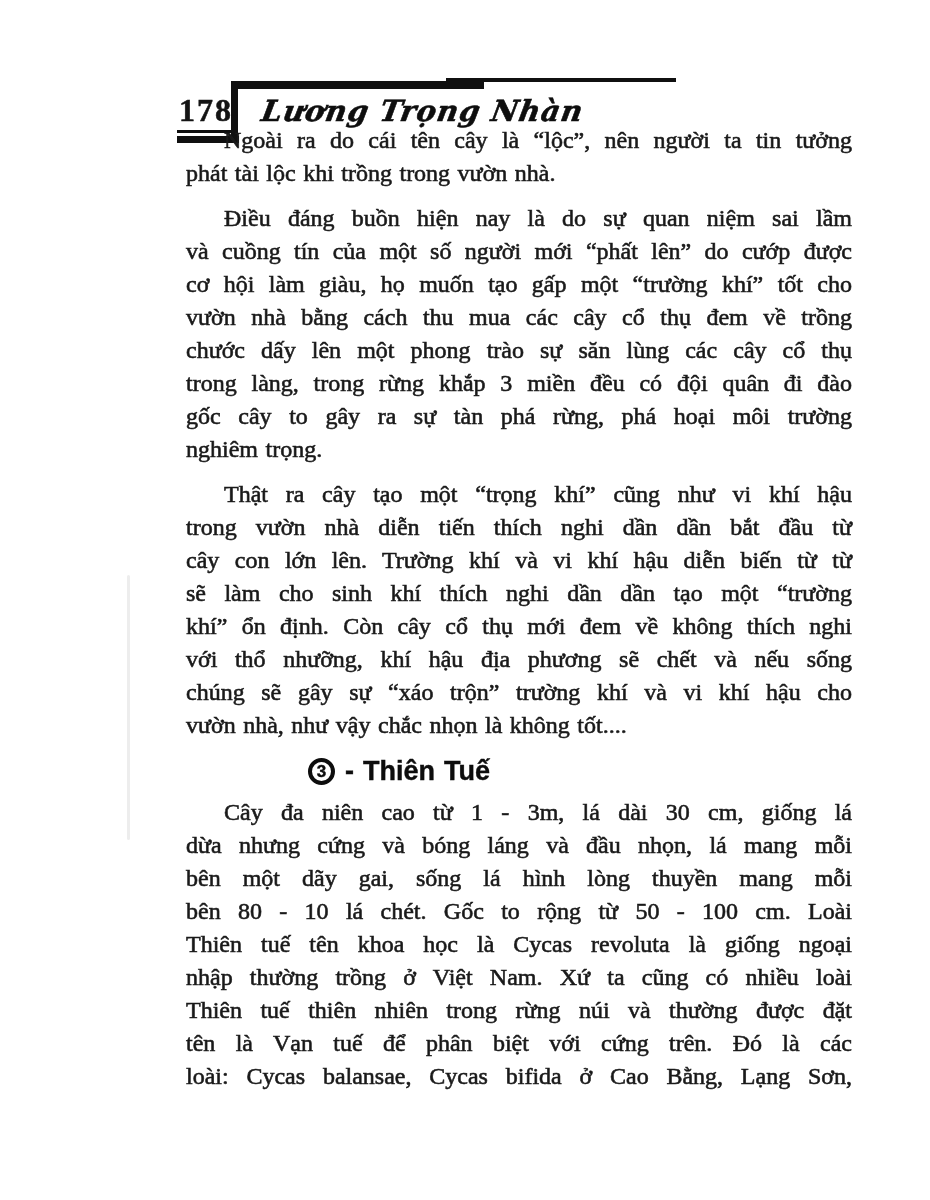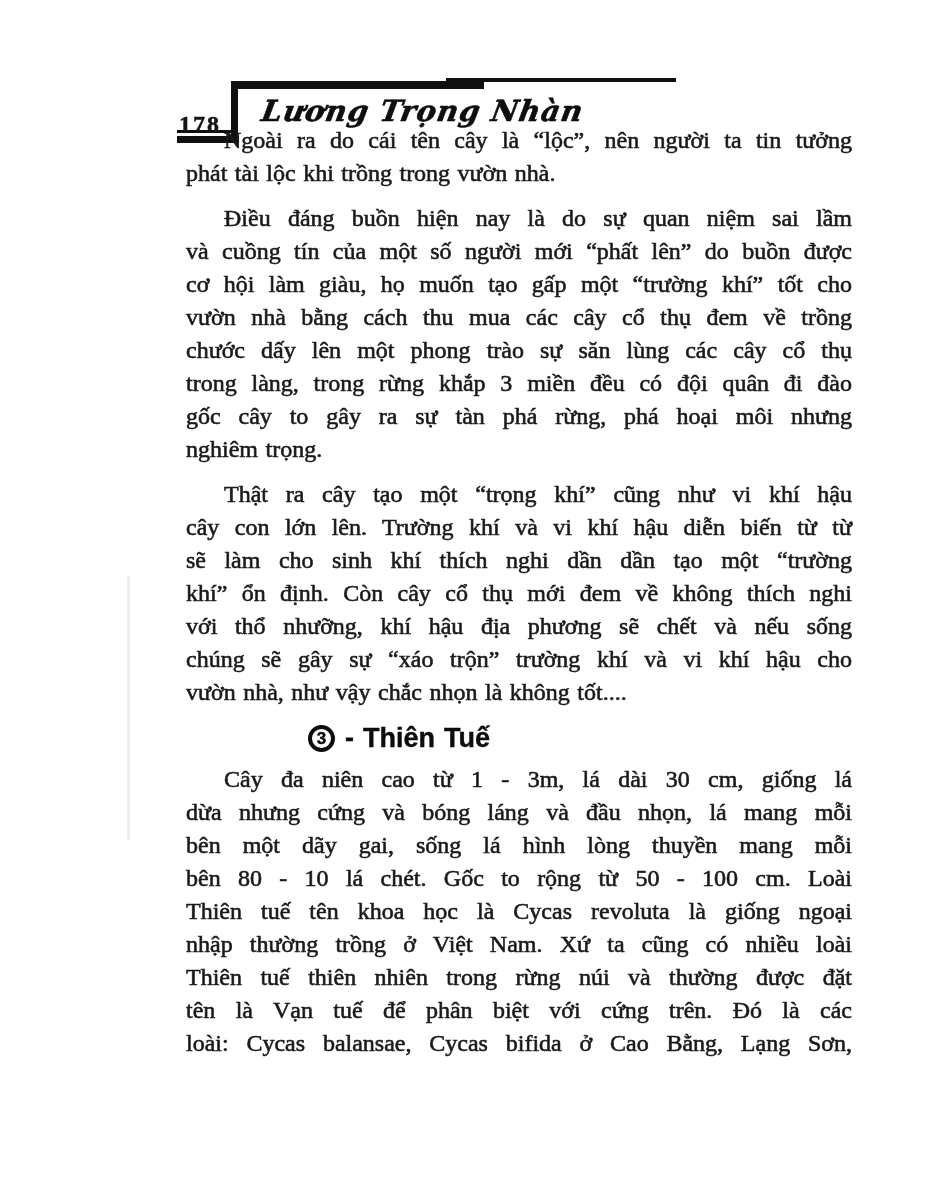--- a/index.html
+++ b/index.html
@@ -28,22 +28,22 @@
   .hdr-underline-thin {
     position: absolute; left: 177px; top: 130px;
     width: 58px; height: 3px; background: #101010;
   }
   .hdr-underline-thick {
     position: absolute; left: 177px; top: 136px;
     width: 62px; height: 7px; background: #101010;
   }
   .page-num {
     position: absolute; left: 179px; top: 93px;
-    font-size: 24px; line-height: 34px; font-weight: 600;
-    letter-spacing: 2px; color: #141414; margin-top: 14px;
+    font-size: 32px; line-height: 34px; font-weight: 600;
+    letter-spacing: 2px; color: #141414;
     -webkit-text-stroke: 0.5px #141414;
   }
   .author {
     position: absolute; left: 262px; top: 94px;
     font-family: "DejaVu Serif", serif;
     font-style: italic; font-weight: 700;
     font-size: 29px; line-height: 34px;
     transform: skewX(-10deg);
     letter-spacing: 1px;
     color: #0e0e0e;
@@ -100,30 +100,31 @@
   <div class="page-num">178</div>
   <div class="author">Lương Trọng Nhàn</div>
 
   <div class="body-col">
       <div class="para">
         <div class="line first">Ngoài ra do cái tên cây là “lộc”, nên người ta tin tưởng</div>
         <div class="line lastleft">phát tài lộc khi trồng trong vườn nhà.</div>
       </div>
       <div class="para">
         <div class="line first">Điều đáng buồn hiện nay là do sự quan niệm sai lầm</div>
-        <div class="line">và cuồng tín của một số người mới “phất lên” do buồn được</div>
+        <div class="line">và cuồng tín của một số người mới “phất lên” do cướp được</div>
         <div class="line">cơ hội làm giàu, họ muốn tạo gấp một “trường khí” tốt cho</div>
         <div class="line">vườn nhà bằng cách thu mua các cây cổ thụ đem về trồng</div>
         <div class="line">chước dấy lên một phong trào sự săn lùng các cây cổ thụ</div>
         <div class="line">trong làng, trong rừng khắp 3 miền đều có đội quân đi đào</div>
-        <div class="line">gốc cây to gây ra sự tàn phá rừng, phá hoại môi nhưng</div>
+        <div class="line">gốc cây to gây ra sự tàn phá rừng, phá hoại môi trường</div>
         <div class="line lastleft">nghiêm trọng.</div>
       </div>
       <div class="para">
         <div class="line first">Thật ra cây tạo một “trọng khí” cũng như vi khí hậu</div>
+        <div class="line">trong vườn nhà diễn tiến thích nghi dần dần bắt đầu từ</div>
         <div class="line">cây con lớn lên. Trường khí và vi khí hậu diễn biến từ từ</div>
         <div class="line">sẽ làm cho sinh khí thích nghi dần dần tạo một “trường</div>
         <div class="line">khí” ổn định. Còn cây cổ thụ mới đem về không thích nghi</div>
         <div class="line">với thổ nhưỡng, khí hậu địa phương sẽ chết và nếu sống</div>
         <div class="line">chúng sẽ gây sự “xáo trộn” trường khí và vi khí hậu cho</div>
         <div class="line lastleft">vườn nhà, như vậy chắc nhọn là không tốt....</div>
       </div>
       <div class="heading">
         <span class="circle">3</span>
         <span>- Thiên Tuế</span>

